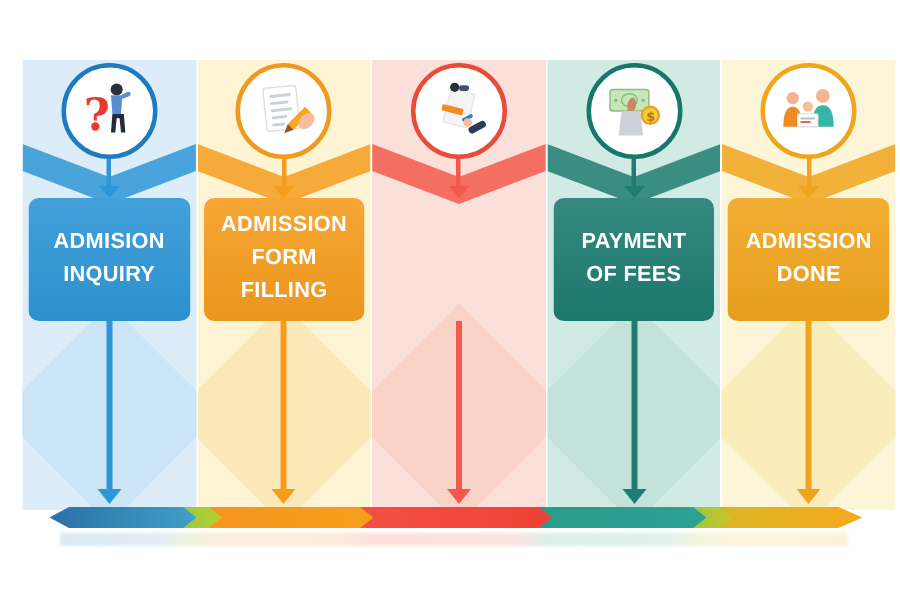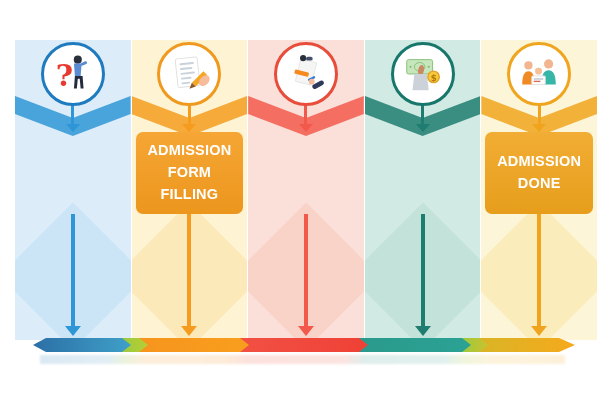--- a/index.html
+++ b/index.html
@@ -72,20 +72,24 @@
           <div class="ahead"></div>
         </div>
       <div class="circle">
         <svg viewBox="0 0 48 48">
           <text x="6" y="37" font-size="31" font-weight="bold" fill="#E8392E" font-family="DejaVu Serif, serif">?</text>
           <circle cx="29" cy="9" r="4.2" fill="#2A2F3C"></circle>
           <path d="M25 13 h8 l-1 13 h-6 z" fill="#5B8BD0"></path>
           <rect x="32" y="13" width="7" height="3" rx="1.5" fill="#5B8BD0" transform="rotate(-25 32 14)"></rect>
           <path d="M26 26 l-1 13 h3 l1 -10 h2 l1 10 h3 l-1 -13 z" fill="#232B3F"></path>
         </svg>
+      </div>
+      <div class="box">
+        <div class="label">ADMISION
+INQUIRY</div>
       </div>
     </div>
 
     <div class="col" style="--c: #F59C1E; --cb: #F0991F; --t: #FEF3D2; --t2: #FAE3A8;">
       <div class="dia"></div>
       <div class="chev"></div>
       <div class="a1">
           <div class="aline"></div>
           <div class="ahead"></div>
         </div>
@@ -157,20 +161,24 @@
           <rect x="7" y="9" width="27" height="15" rx="2" fill="#C8E6BB" stroke="#85BE7B"></rect>
           <ellipse cx="20.5" cy="16.5" rx="5.5" ry="4.5" fill="none" stroke="#85BE7B"></ellipse>
           <circle cx="11" cy="16.5" r="1.2" fill="#85BE7B"></circle>
           <circle cx="30" cy="16.5" r="1.2" fill="#85BE7B"></circle>
           <ellipse cx="22" cy="20" rx="3" ry="5.5" fill="#C98A63" transform="rotate(12 22 20)"></ellipse>
           <path d="M15 24 L28 24 L30 41 L13 41 Z" fill="#CDD2DA"></path>
           <circle cx="35" cy="27" r="6" fill="#F6C83A" stroke="#DFA32B" stroke-width="1.5"></circle>
           <text x="32.2" y="30.8" font-size="9" font-weight="bold" fill="#B27909" font-family="DejaVu Sans, sans-serif">$</text>
         </svg>
       </div>
+      <div class="box">
+        <div class="label">PAYMENT
+OF FEES</div>
+      </div>
     </div>
 
     <div class="col" style="--c: #F0A41D; --cb: #F0A51F; --t: #FDF5D8; --t2: #FAE7A9;">
       <div class="dia"></div>
       <div class="chev"></div>
       <div class="a1">
           <div class="aline"></div>
           <div class="ahead"></div>
         </div>
       <div class="a2">

